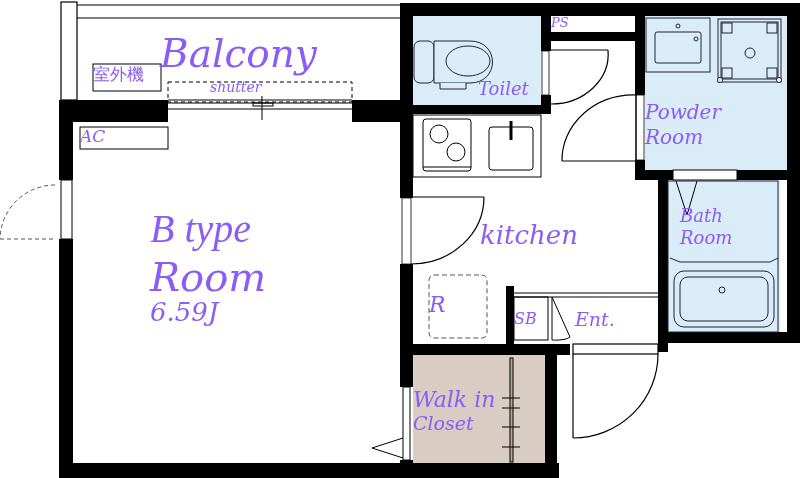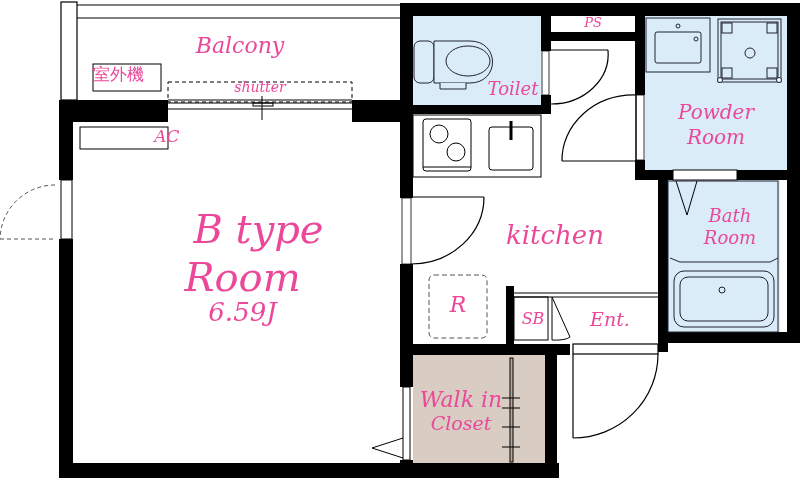--- a/index.html
+++ b/index.html
@@ -1,21 +1,21 @@
 <!DOCTYPE html>
 <html><head>
 <meta charset="utf-8">
 <style>
   html, body { margin:0; padding:0; background:#ffffff; }
   body { width:800px; height:478px; position:relative; overflow:hidden;
          font-family:"DejaVu Serif", serif; }
   .abs { position:absolute; }
   .wall { position:absolute; background:#000; }
   .lbl { position:absolute; font-family:"DejaVu Serif", serif; font-style:italic;
-         color:#ec4899; text-align:center; white-space:nowrap; line-height:1.05; }
+         color:#8b5cf6; text-align:left; white-space:nowrap; line-height:1.05; }
   svg { position:absolute; left:0; top:0; }
   .blue { background:#d9ecf8; }
   .beige { background:#d8ccc3; }
 </style>
 </head>
 <body>
 
 <div class="abs blue" style="left:413px;top:16px;width:128px;height:89px;"></div>
 <div class="abs blue" style="left:645px;top:16px;width:142px;height:154px;"></div>
 <div class="abs blue" style="left:668px;top:180px;width:112px;height:152px;"></div>
@@ -164,26 +164,26 @@
     <line x1="502" y1="427" x2="520" y2="427"></line>
     <line x1="502" y1="447" x2="520" y2="447"></line>
   </g>
 
   <g fill="none" stroke="#000" stroke-width="1">
     <rect x="403" y="387" width="7" height="73" fill="#fff"></rect>
     <path d="M 403 438 L 372 448 L 403 458"></path>
   </g>
 </svg>
 
-<div class="lbl" style="left:160px;top:34px;width:160px;font-size:22px;">Balcony</div>
+<div class="lbl" style="left:160px;top:34px;width:160px;font-size:39px;">Balcony</div>
 <div class="lbl" style="left:93px;top:66px;width:51px;font-size:17px;font-style:normal;">室外機</div>
 <div class="lbl" style="left:210px;top:80px;width:100px;font-size:14px;">shutter</div>
-<div class="lbl" style="left:80px;top:128px;width:88px;font-size:17px;padding-left:43px;">AC</div>
+<div class="lbl" style="left:80px;top:128px;width:88px;font-size:17px;">AC</div>
 
-<div class="lbl" style="left:166px;top:208px;width:185px;font-size:40px;">B type</div>
+<div class="lbl" style="left:150px;top:208px;width:185px;font-size:40px;font-family:Liberation Serif, serif;">B type</div>
 <div class="lbl" style="left:150px;top:256px;width:185px;font-size:40px;">Room</div>
 <div class="lbl" style="left:150px;top:299px;width:185px;font-size:26px;">6.59J</div>
 
 <div class="lbl" style="left:478px;top:80px;width:70px;font-size:18px;">Toilet</div>
 <div class="lbl" style="left:551px;top:16px;width:84px;font-size:13px;">PS</div>
 <div class="lbl" style="left:645px;top:102px;width:142px;font-size:20px;">Powder</div>
 <div class="lbl" style="left:645px;top:127px;width:142px;font-size:20px;">Room</div>
 
 <div class="lbl" style="left:480px;top:222px;width:150px;font-size:26px;">kitchen</div>
 <div class="lbl" style="left:680px;top:207px;width:100px;font-size:18px;">Bath</div>

